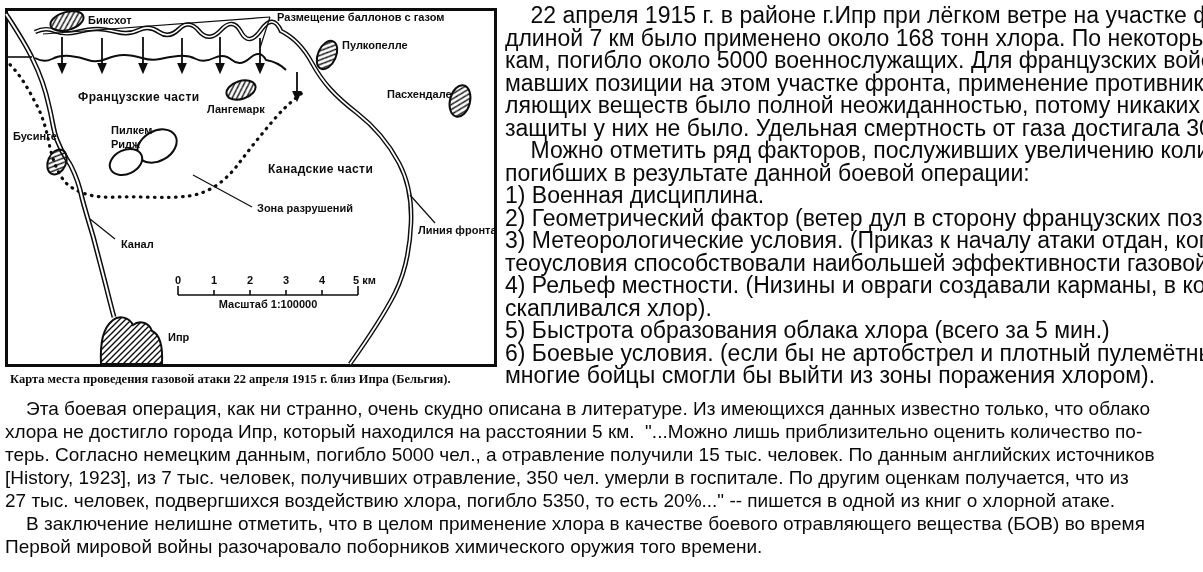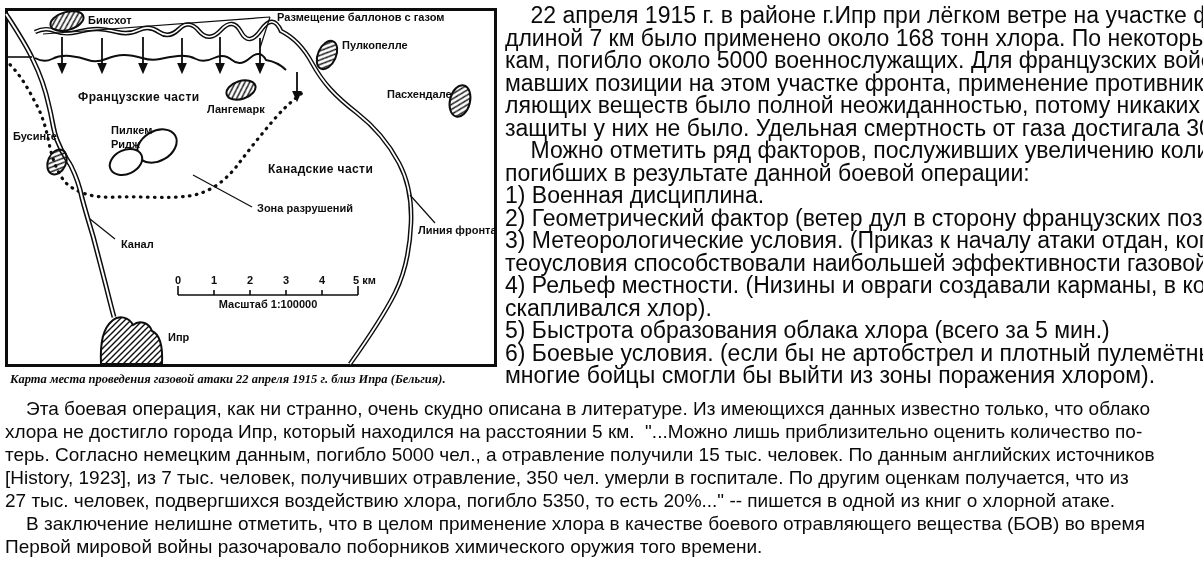--- a/index.html
+++ b/index.html
@@ -5,21 +5,21 @@
   html,body{margin:0;padding:0}
   body{
     position:relative;width:1203px;height:572px;overflow:hidden;
     background:#ffffff;color:#0a0a0a;
     font-family:"Liberation Sans",sans-serif;
     -webkit-font-smoothing:antialiased;
   }
   .map-figure{position:absolute;left:5px;top:8px;width:492px;height:360px}
   .map-caption{
     position:absolute;left:10px;top:372px;width:480px;
-    font-family:"Liberation Serif",serif;font-weight:700;font-size:12.5px;font-style:italic;
+    font-family:"Liberation Serif",serif;font-weight:700;font-size:12.5px;
   }
   .right-col{
     position:absolute;left:505px;top:4px;width:698px;
     font-size:23px;line-height:22.5px;white-space:pre;
   }
   .bottom-text{
     position:absolute;left:5px;top:397px;width:1198px;
     font-size:19px;line-height:23px;white-space:pre;
   }
   svg text{font-family:"Liberation Sans",sans-serif;font-weight:700;fill:#0d0d0d}

